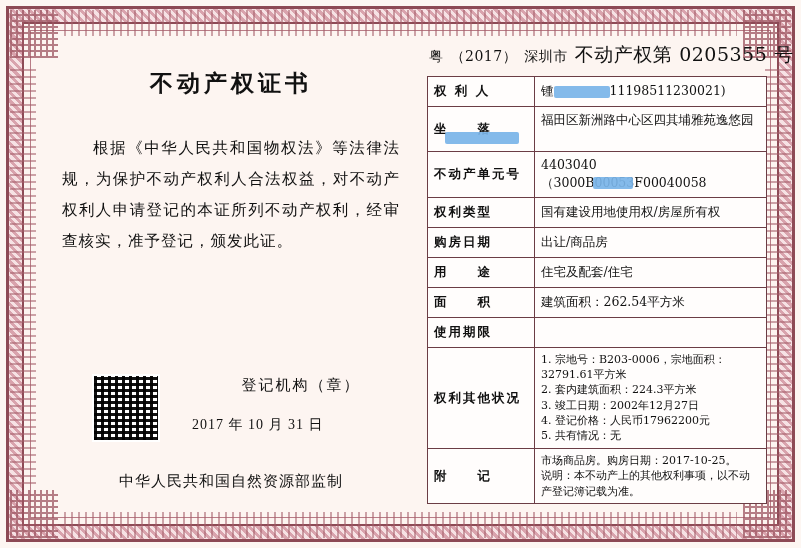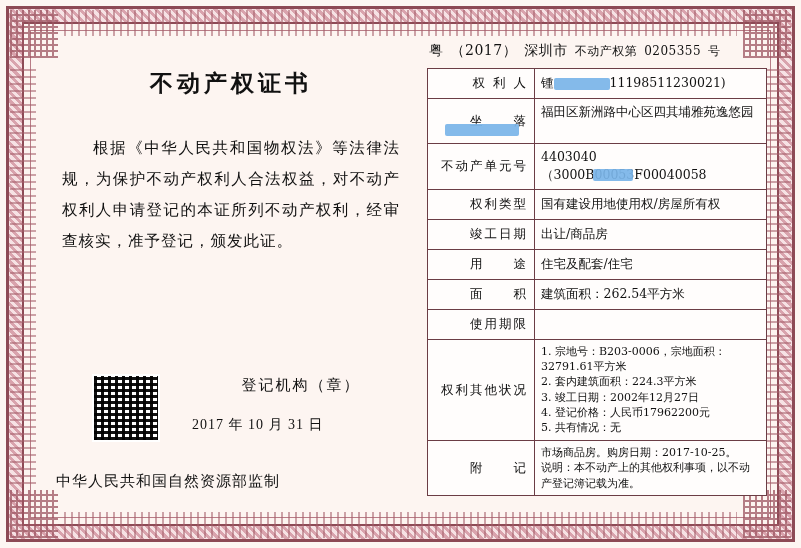--- a/index.html
+++ b/index.html
@@ -157,20 +157,21 @@
     font-family: Liberation Serif, serif;
     font-size: 14px;
     color: #111;
     letter-spacing: 1px;
   }
   .issuer-line {
     position: absolute;
     top: 428px;
     left: 0;
     width: 350px;
+    text-align: center;
     font-family: "DejaVu Serif", serif;
     font-size: 15px;
     color: #111;
     letter-spacing: 1px;
   }
 
   
   .right-panel {
     position: absolute;
     right: 0px;
@@ -181,42 +182,43 @@
     display: flex;
     align-items: baseline;
     font-family: "DejaVu Serif", serif;
     font-size: 14px;
     color: #111;
     margin-bottom: 8px;
     padding-left: 2px;
     letter-spacing: 0.5px;
   }
   .head-row span { margin-right: 7px; white-space: nowrap; }
-  .head-row .small { font-size: 12px; }
+  .head-row .small { font-size: 19px; }
 
   table.info {
     border-collapse: collapse;
     width: 340px;
     table-layout: fixed;
     background: #fffdfc;
   }
   table.info td {
     border: 1px solid #6b3d45;
     font-family: "DejaVu Serif", serif;
     font-size: 12.5px;
     color: #111;
     padding: 4px 6px;
     vertical-align: middle;
     line-height: 1.45;
   }
   td.label {
     width: 94px;
-    text-align: right;
+    text-align: left;
     letter-spacing: 2px;
     white-space: nowrap;
+    font-weight: bold;
   }
   td.value { text-align: left; }
   td.value.small { font-size: 11px; line-height: 1.4; }
   .r-h-30 { height: 30px; }
   .r-h-40 { height: 40px; }
 
   .redact {
     display: inline-block;
     background: #7ab4e8;
     height: 12px;
@@ -293,21 +295,21 @@
             <td class="value">
               <span>4403040（3000B00053F00040058</span>
               <span class="redact w3" style="position:relative; left:-118px; top:-1px;"></span>
             </td>
           </tr>
           <tr class="r-h-30">
             <td class="label">权利类型</td>
             <td class="value">国有建设用地使用权/房屋所有权</td>
           </tr>
           <tr class="r-h-30">
-            <td class="label">竣工日期</td>
+            <td class="label">购房日期</td>
             <td class="value">出让/商品房</td>
           </tr>
           <tr class="r-h-30">
             <td class="label">用　　途</td>
             <td class="value">住宅及配套/住宅</td>
           </tr>
           <tr class="r-h-30">
             <td class="label">面　　积</td>
             <td class="value">建筑面积：262.54平方米</td>
           </tr>

